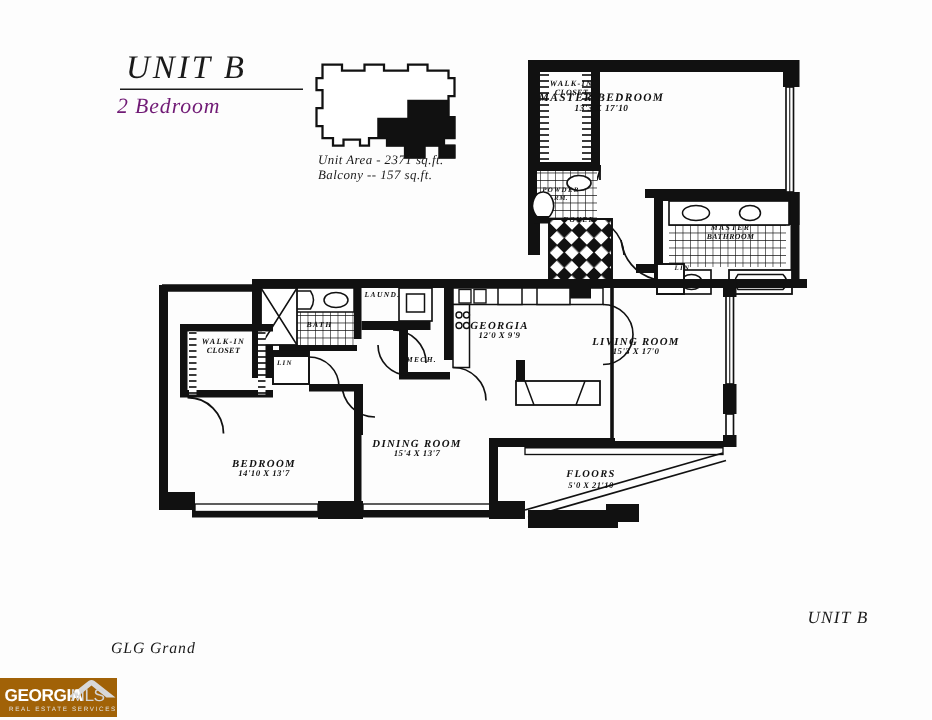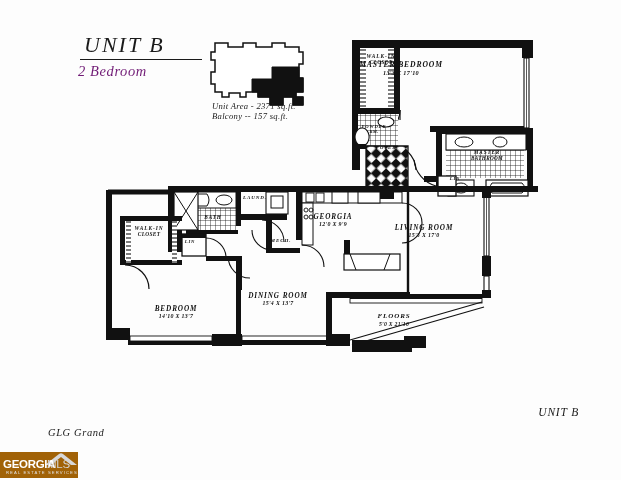--- a/index.html
+++ b/index.html
@@ -22,21 +22,21 @@
     font-style:italic;font-size:14.5px;line-height:16.5px;color:#701a75;
     letter-spacing:.6px;
   }
   .area-block{position:absolute;left:212px;top:101px;}
   .area-line{
     font-family:"Liberation Serif", serif;
     font-style:italic;font-size:8.6px;line-height:10px;color:#1a1a1a;letter-spacing:.3px;
   }
 
   .footer-left{
-    position:absolute;left:48px;top:427px;
+    position:absolute;left:74px;top:427px;
     font-family:"Liberation Serif", serif;font-style:italic;font-size:10.5px;
     color:#1a1a1a;letter-spacing:.6px;
   }
   .footer-right{
     position:absolute;right:42px;top:405px;text-align:right;
     font-family:"Liberation Serif", serif;font-style:italic;font-size:11.5px;
     color:#1a1a1a;letter-spacing:.8px;line-height:15px;
   }
 
   

